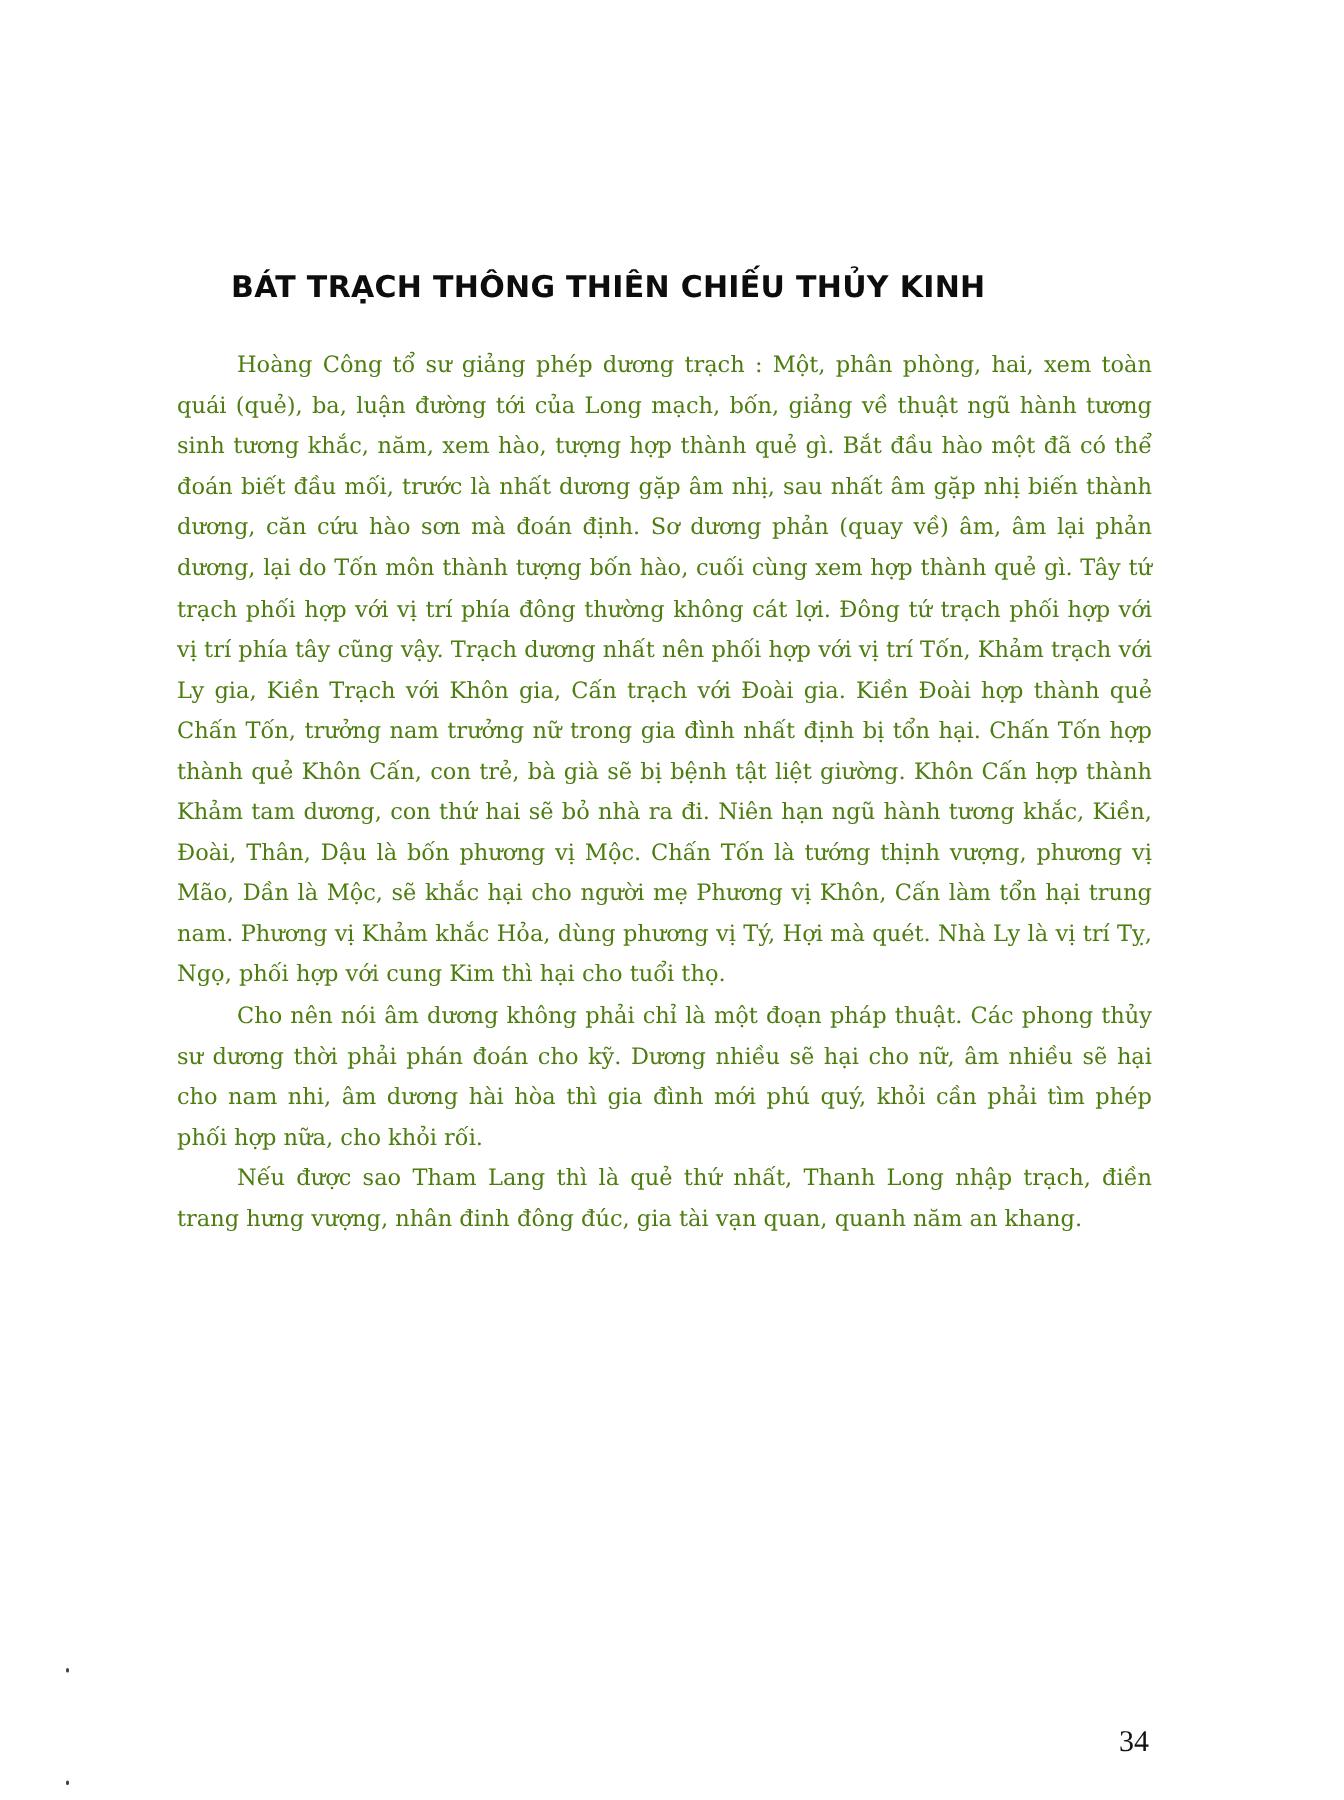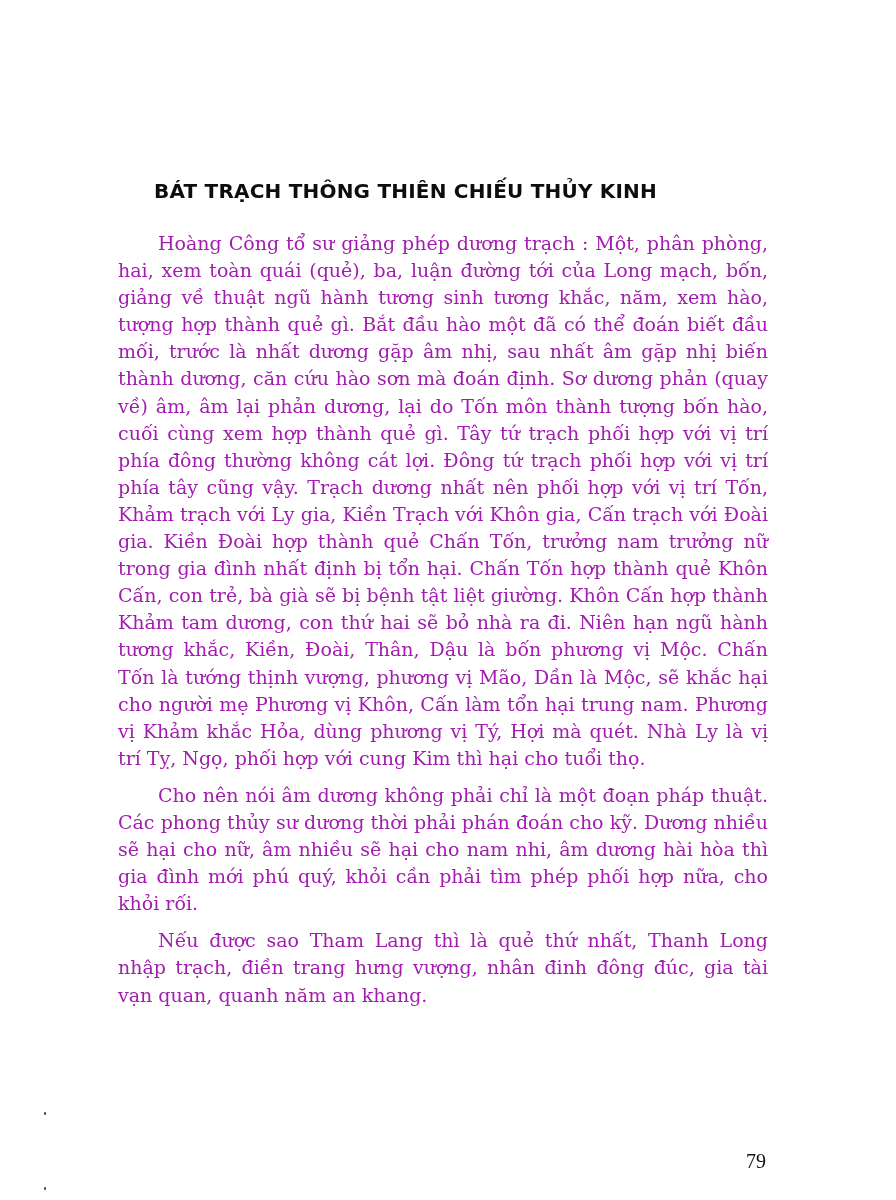--- a/index.html
+++ b/index.html
@@ -28,28 +28,28 @@
       color: #0d0d0d;
     }
     .body-text {
       position: absolute;
       left: 118px;
       top: 230px;
       width: 650px;
     }
     .para {
       margin: 0;
-      font-size: 19px;
+      font-size: 15px;
       line-height: 27.1px;
       text-align: justify;
       text-indent: 40px;
-      color: #a21caf;
+      color: #4d7c0f;
     }
     .para + .para {
-      margin-top: 10px;
+      margin-top: 0;
     }
     .page-number {
       position: absolute;
       left: 746px;
       top: 1150px;
       font-family: "Liberation Serif", "DejaVu Serif", serif;
       font-size: 20px;
       color: #111111;
     }
     .speck {
@@ -64,16 +64,16 @@
 <body>
 
 <h1 class="page-title">BÁT TRẠCH THÔNG THIÊN CHIẾU THỦY KINH</h1>
 
 <div class="body-text">
   <p class="para">Hoàng Công tổ sư giảng phép dương trạch : Một, phân phòng, hai, xem toàn quái (quẻ), ba, luận đường tới của Long mạch, bốn, giảng về thuật ngũ hành tương sinh tương khắc, năm, xem hào, tượng hợp thành quẻ gì. Bắt đầu hào một đã có thể đoán biết đầu mối, trước là nhất dương gặp âm nhị, sau nhất âm gặp nhị biến thành dương, căn cứu hào sơn mà đoán định. Sơ dương phản (quay về) âm, âm lại phản dương, lại do Tốn môn thành tượng bốn hào, cuối cùng xem hợp thành quẻ gì. Tây tứ trạch phối hợp với vị trí phía đông thường không cát lợi. Đông tứ trạch phối hợp với vị trí phía tây cũng vậy. Trạch dương nhất nên phối hợp với vị trí Tốn, Khảm trạch với Ly gia, Kiền Trạch với Khôn gia, Cấn trạch với Đoài gia. Kiền Đoài hợp thành quẻ Chấn Tốn, trưởng nam trưởng nữ trong gia đình nhất định bị tổn hại. Chấn Tốn hợp thành quẻ Khôn Cấn, con trẻ, bà già sẽ bị bệnh tật liệt giường. Khôn Cấn hợp thành Khảm tam dương, con thứ hai sẽ bỏ nhà ra đi. Niên hạn ngũ hành tương khắc, Kiền, Đoài, Thân, Dậu là bốn phương vị Mộc. Chấn Tốn là tướng thịnh vượng, phương vị Mão, Dần là Mộc, sẽ khắc hại cho người mẹ Phương vị Khôn, Cấn làm tổn hại trung nam. Phương vị Khảm khắc Hỏa, dùng phương vị Tý, Hợi mà quét. Nhà Ly là vị trí Tỵ, Ngọ, phối hợp với cung Kim thì hại cho tuổi thọ.</p>
   <p class="para">Cho nên nói âm dương không phải chỉ là một đoạn pháp thuật. Các phong thủy sư dương thời phải phán đoán cho kỹ. Dương nhiều sẽ hại cho nữ, âm nhiều sẽ hại cho nam nhi, âm dương hài hòa thì gia đình mới phú quý, khỏi cần phải tìm phép phối hợp nữa, cho khỏi rối.</p>
   <p class="para">Nếu được sao Tham Lang thì là quẻ thứ nhất, Thanh Long nhập trạch, điền trang hưng vượng, nhân đinh đông đúc, gia tài vạn quan, quanh năm an khang.</p>
 </div>
 
-<div class="page-number">79</div>
+<div class="page-number">34</div>
 
 <span class="speck" style="left:44px; top:1112px;"></span>
 <span class="speck" style="left:44px; top:1187px;"></span>
 
 </body></html>

